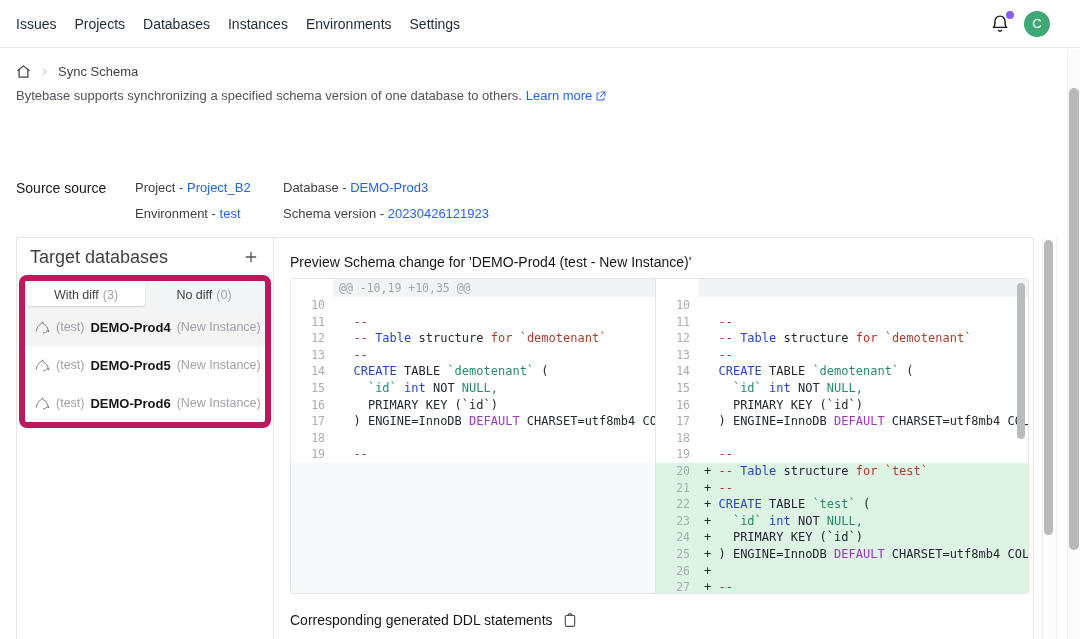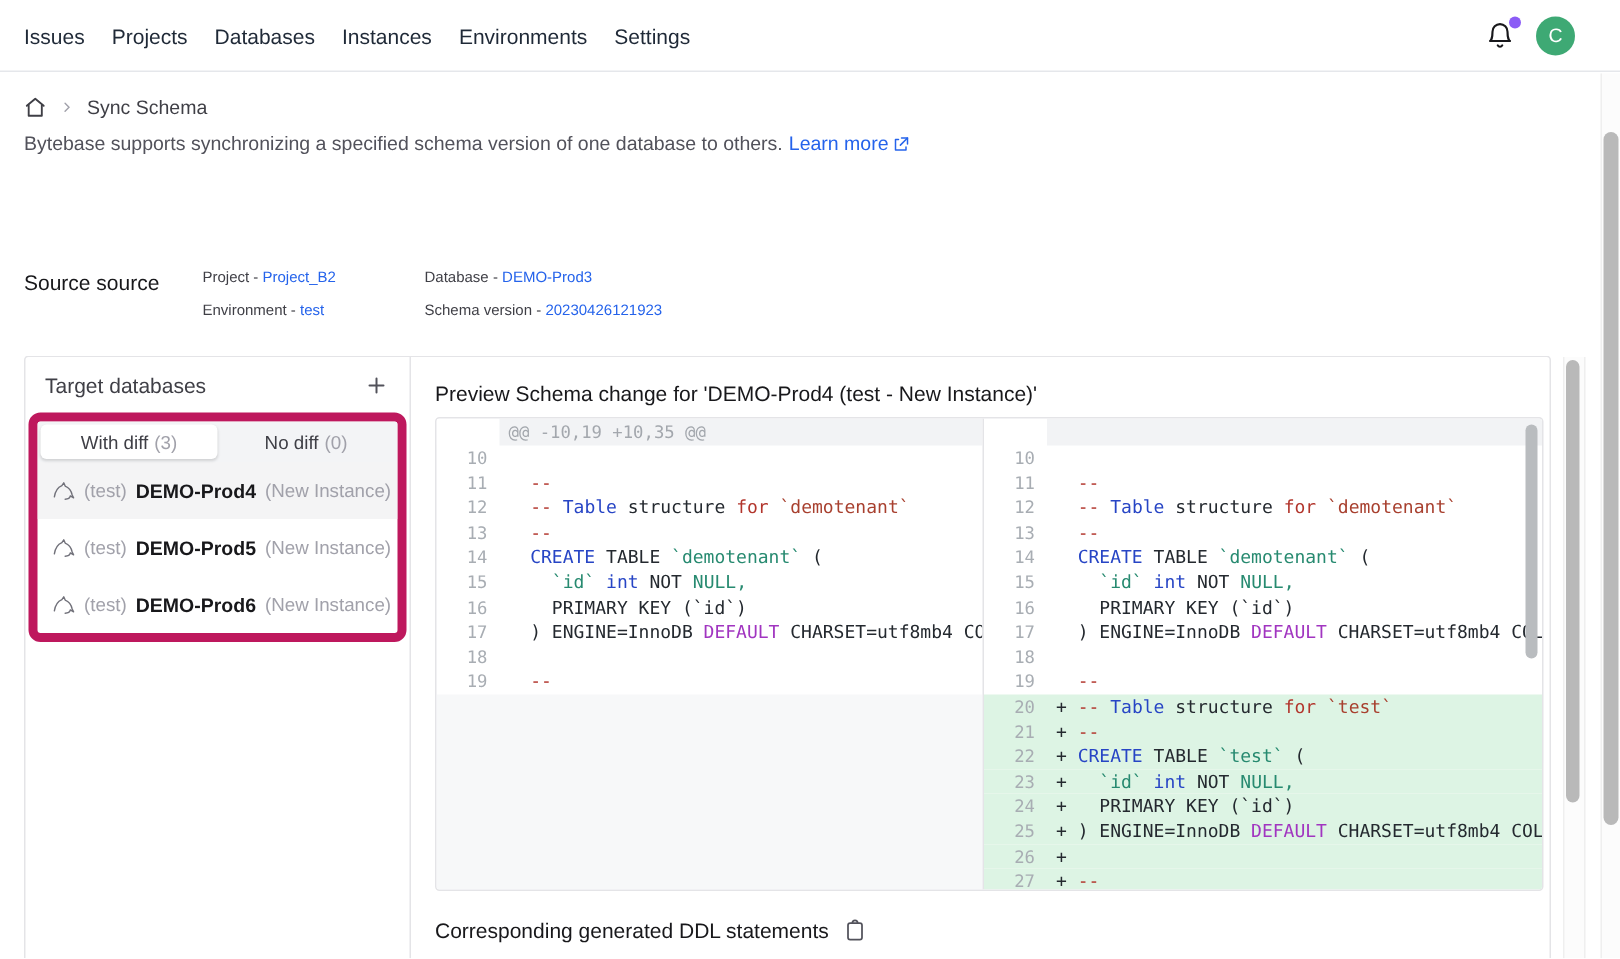--- a/index.html
+++ b/index.html
@@ -30,29 +30,29 @@
   .step-bar{height:4px;border-radius:1px;}
   .step-body{display:flex;justify-content:space-between;align-items:center;margin-top:9px;}
   .step-label{font-size:11px;font-weight:bold;letter-spacing:.02em;}
   .step-title{font-size:13.5px;color:#18181b;font-weight:500;margin-top:4px;}
   .check-circle{width:25px;height:25px;border-radius:50%;display:flex;align-items:center;
                 justify-content:center;flex:none;}
 
   
   .source-label{position:absolute;left:16px;top:180px;font-size:14px;font-weight:500;color:#18181b;}
   .source-fields{position:absolute;left:135px;top:180px;display:grid;
-                 grid-template-columns:148px auto;row-gap:11px;font-size:10px;color:#3f3f46;}
+                 grid-template-columns:148px auto;row-gap:11px;font-size:13px;color:#3f3f46;}
   .src-link{color:#2563eb;text-decoration:none;cursor:pointer;}
 
   
   .main{position:absolute;left:16px;top:237px;width:1018px;height:402px;border:1px solid #e4e4e7;
         border-bottom:none;border-radius:3px 3px 0 0;box-sizing:border-box;display:flex;background:#fff;}
   .sidebar{width:257px;flex:none;border-right:1px solid #e4e4e7;box-sizing:border-box;padding-top:8px;}
   .sidebar-head{display:flex;justify-content:space-between;align-items:center;padding:0 13px;height:22px;}
-  .sidebar-title{font-size:14px;color:#3f3f46;font-weight:500;}
+  .sidebar-title{font-size:18px;color:#3f3f46;font-weight:500;}
   .plus-btn{width:18px;height:18px;display:flex;align-items:center;justify-content:center;cursor:pointer;}
   .red-box{margin:7px 2px 0 2px;border:6px solid #be185d;border-radius:8px;overflow:hidden;}
   .tabbar{display:flex;background:#f3f4f6;padding:2px;height:27px;box-sizing:border-box;}
   .tab{flex:1;display:flex;align-items:center;justify-content:center;gap:4px;font-size:12.5px;
        color:#3f3f46;border-radius:4px;cursor:pointer;}
   .tab.active{background:#fff;box-shadow:0 1px 2px rgba(0,0,0,.14);font-weight:500;}
   .tab .count{color:#a1a1aa;}
   .db-item{height:38px;display:flex;align-items:center;gap:6px;padding:0 10px;font-size:12.5px;
            color:#a1a1aa;cursor:pointer;white-space:nowrap;overflow:hidden;}
   .db-item.selected{background:#f4f4f5;}

